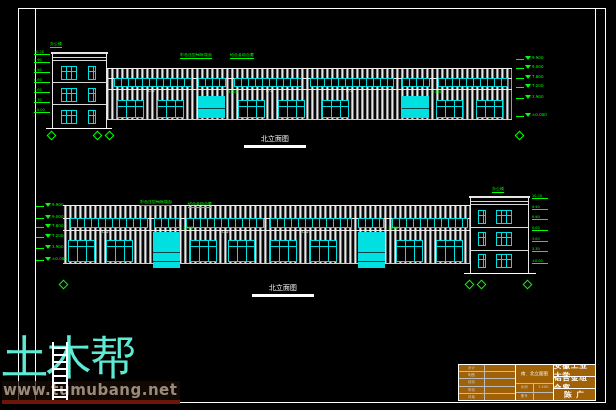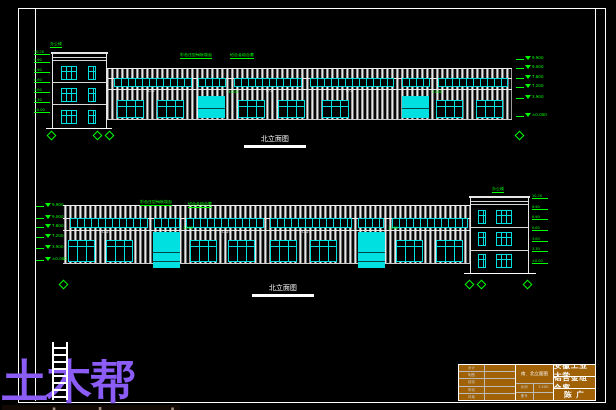--- a/index.html
+++ b/index.html
@@ -77,21 +77,21 @@
   #tb-mid{width:37px;border-right:1px solid #fff;display:flex;flex-direction:column;}
   #tb-title{height:18px;border-bottom:1px solid #bbb;color:#fff;font-size:4.5px;line-height:18px;text-align:center;overflow:hidden;}
   .tb-xrow{flex:1;display:flex;border-top:1px solid #bbb;}
   .tb-xrow:nth-child(2){border-top:none;}
   #tb-right{flex:1;display:flex;flex-direction:column;}
   .tb-big{flex:1;border-top:1px solid #fff;color:#fff;font-size:7.5px;font-weight:bold;
           display:flex;align-items:center;justify-content:center;letter-spacing:1px;overflow:hidden;}
   .tb-big:first-child{border-top:none;}
   
   #wm{position:absolute;left:2px;top:334px;z-index:40;}
-  #wm-logo{font-weight:bold;font-size:46px;line-height:46px;color:#8b5cf6;letter-spacing:-2px;margin-top:24px;}
+  #wm-logo{font-weight:normal;font-size:46px;line-height:46px;color:#5eead4;letter-spacing:-2px;}
   #wm-url{display:inline-block;margin-top:1px;font-size:15px;font-weight:bold;color:#998a7b;
           letter-spacing:0.5px;background:rgba(25,12,6,.7);border-bottom:4px solid #6d1508;padding:0 3px 1px 1px;}
   #ladder{position:absolute;left:52px;top:342px;width:12px;height:58px;z-index:45;
           border-left:2px solid #fff;border-right:2px solid #fff;
           background:repeating-linear-gradient(180deg,transparent 0 5px,#fff 5px 7px);}
 </style>
 </head>
 <body>
 
 <div id="frame"></div>

